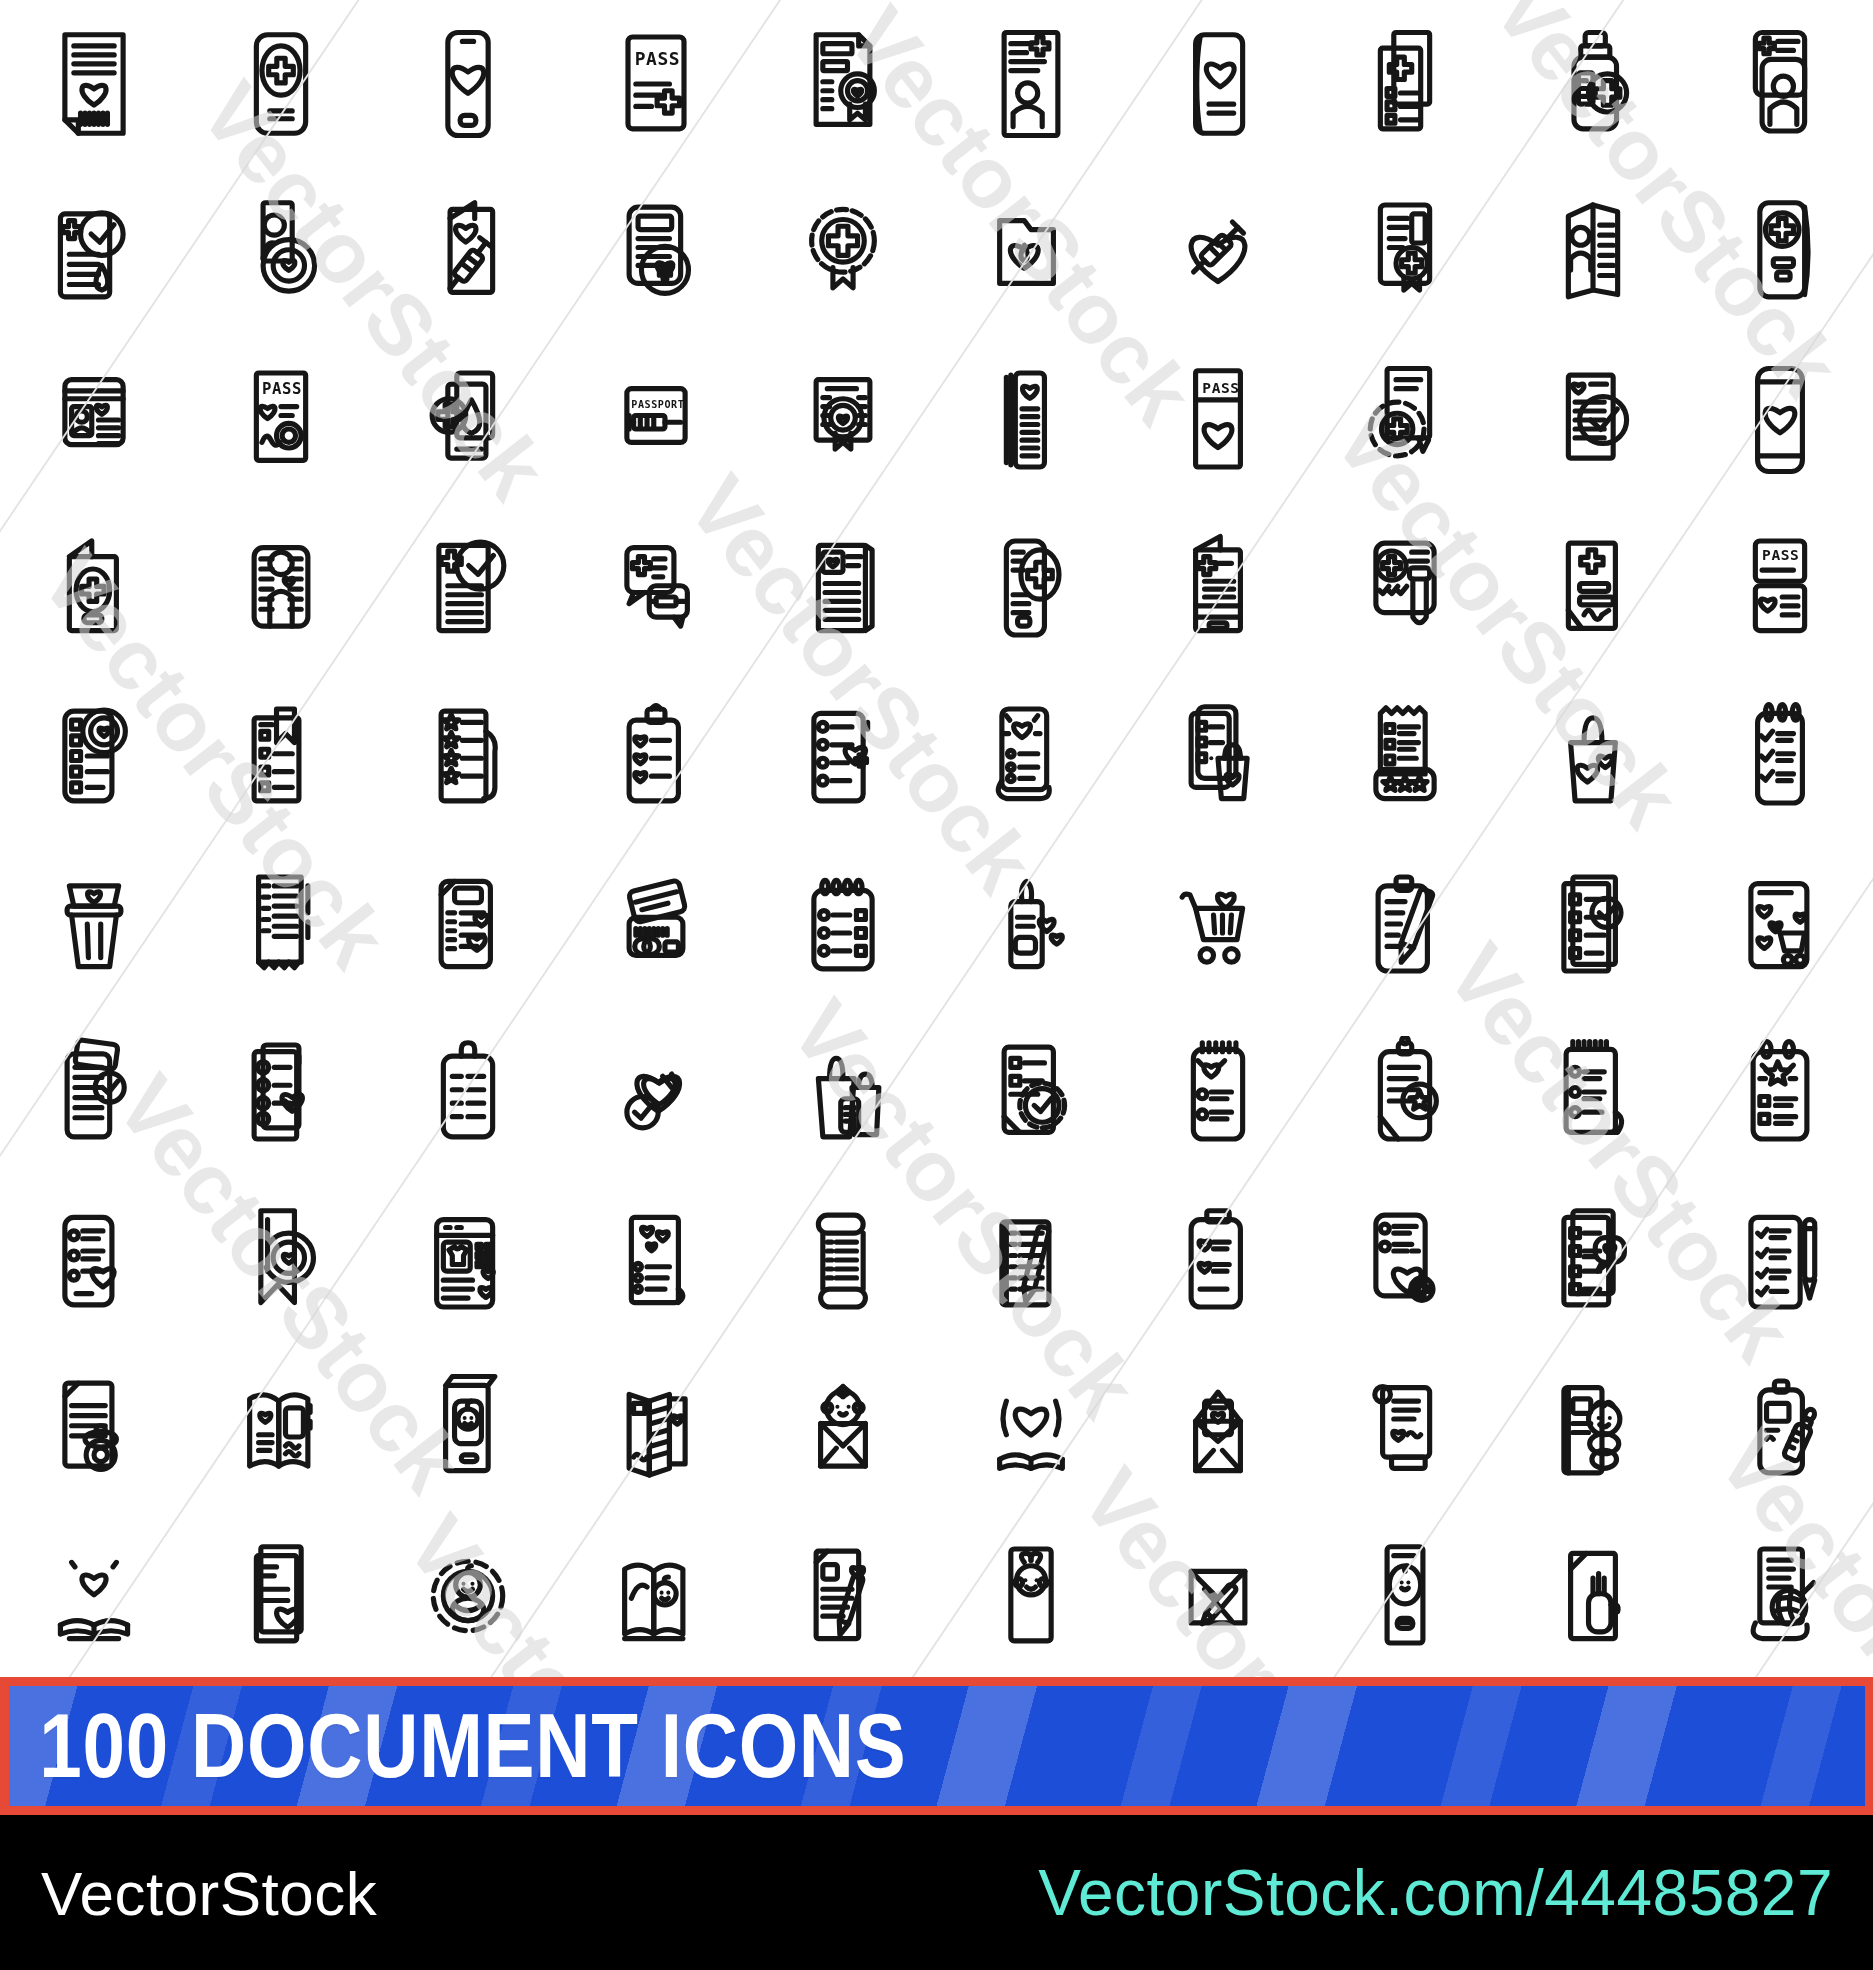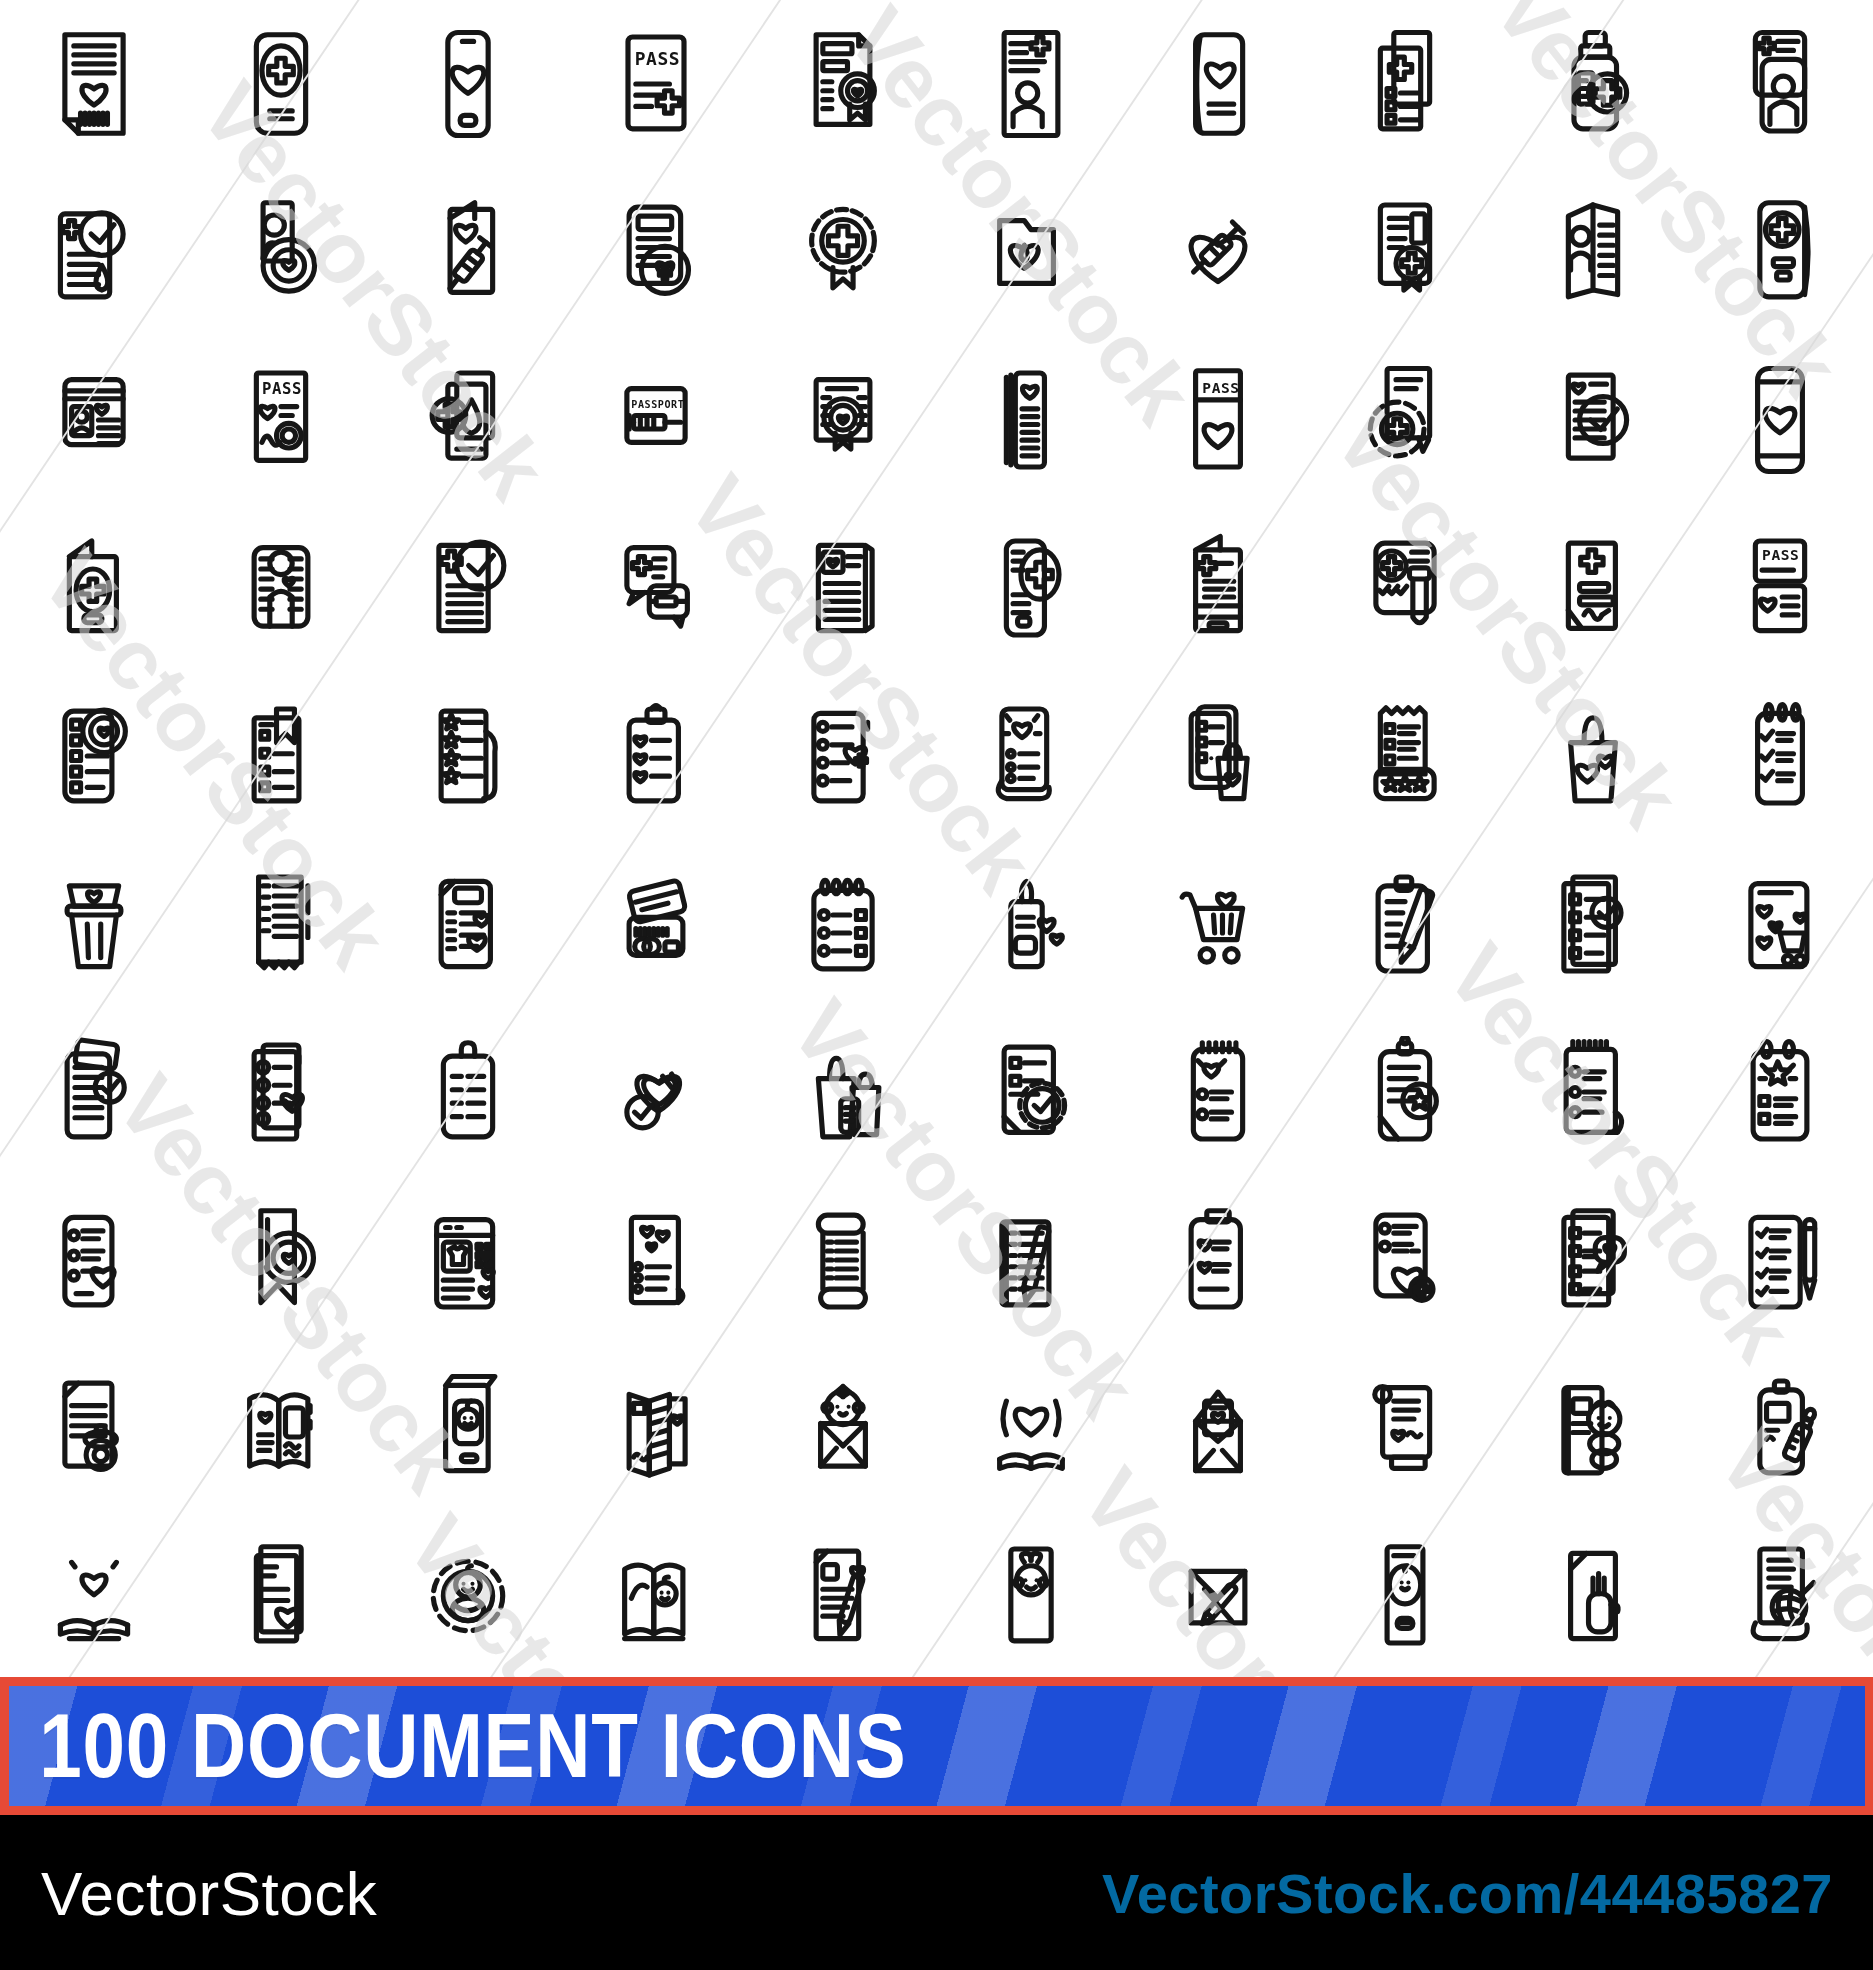--- a/index.html
+++ b/index.html
@@ -13,21 +13,21 @@
   #banner{box-sizing:border-box;width:1874px;height:138px;border:9.4px solid #e64a36;
     background:#1d4ed8;position:relative;overflow:hidden;display:flex;align-items:center;}
   #banner .streaks{position:absolute;inset:0;
     background:repeating-linear-gradient(105deg,rgba(255,255,255,0.20) 0 66px,rgba(255,255,255,0) 66px 178px,rgba(255,255,255,0.10) 178px 225px,rgba(255,255,255,0) 225px 309px);}
   #banner-title{position:relative;color:#ffffff;font-weight:bold;font-size:91px;letter-spacing:0.9px;
     padding-left:36px;transform:scaleX(0.84);transform-origin:left center;white-space:nowrap;z-index:2;
     text-shadow:0 1.9px 0 rgba(0,0,0,0.05);}
   #footer{box-sizing:border-box;width:1874px;height:156px;background:#000000;display:flex;
     align-items:center;justify-content:space-between;padding:0 41px;}
   #footer-brand{color:#ffffff;font-size:62px;letter-spacing:0.5px;}
-  #footer-url{color:#0369a1;font-size:56px;letter-spacing:0.5px;font-weight:bold;}
+  #footer-url{color:#5eead4;font-size:64px;letter-spacing:0.5px;}
   .wm-text{font-size:92px;fill:#d7d7d7;opacity:0.55;font-family:"Liberation Sans",sans-serif;font-weight:bold;}
   .wm-line{stroke:#e3e3e3;stroke-width:2;}
 </style>
 </head>
 <body>
 
 <div id="sheet">
   <div id="grid-wrap">
     <div id="icon-grid">
         <div class="cell">

